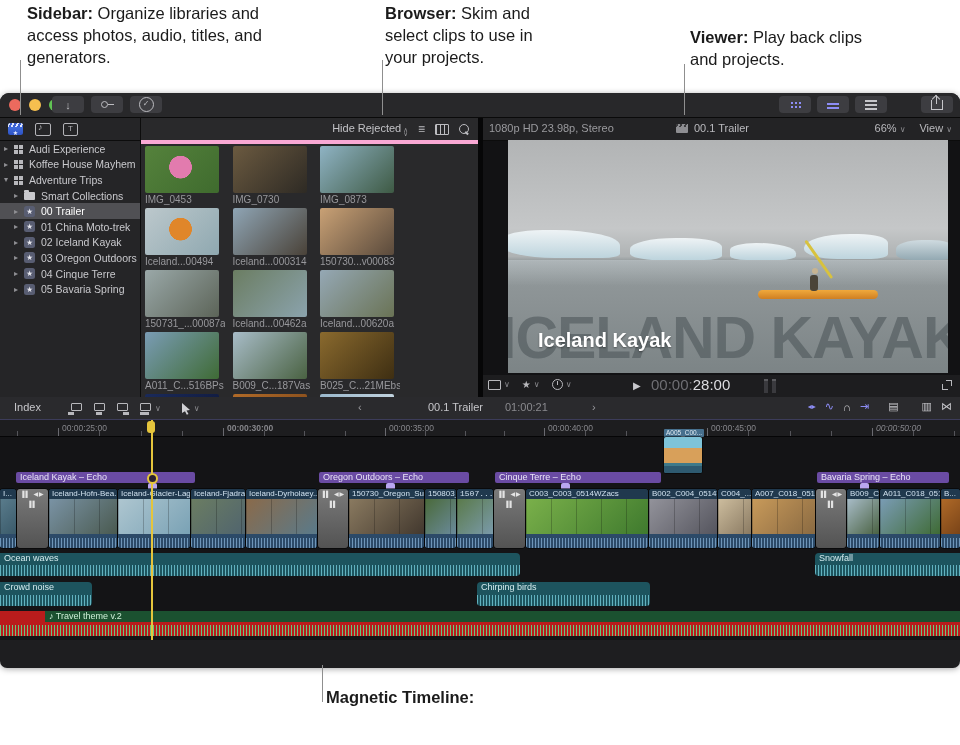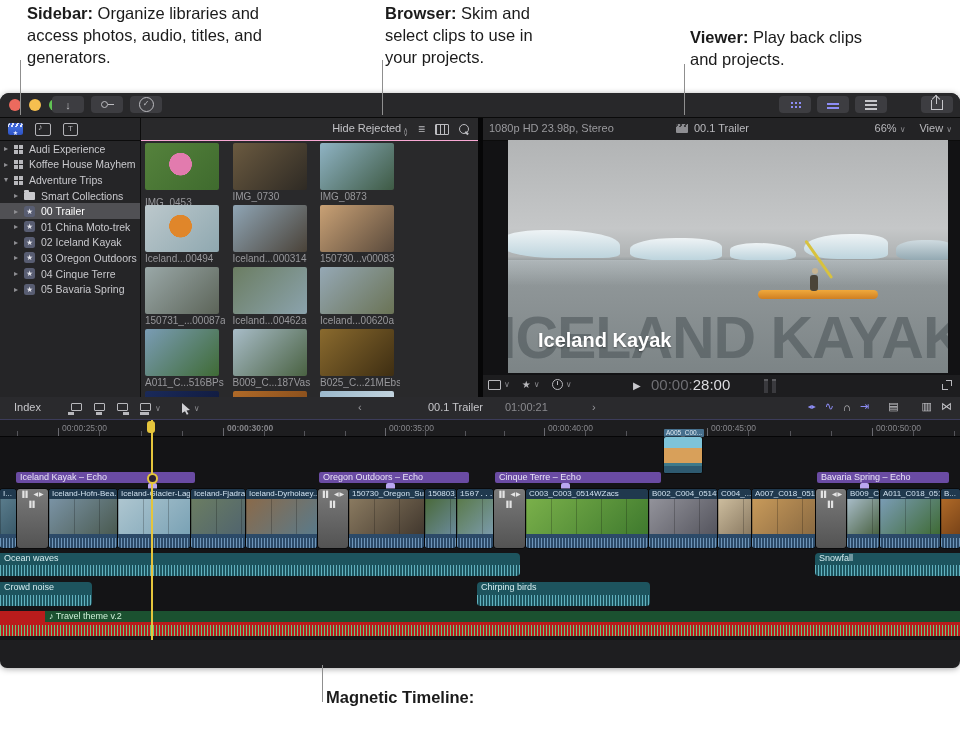--- a/index.html
+++ b/index.html
@@ -49,21 +49,21 @@
   .srow.sel{background:#505054;color:#fff;}
   .tri{width:10px;font-size:8px;color:#8f8f94;flex:none;}
   .sicon{flex:none;margin-right:6px;}
   .ic-library{width:4px;height:4px;background:#b8b8bc;box-shadow:5px 0 #b8b8bc,0 5px #b8b8bc,5px 5px #b8b8bc;margin-right:11px;margin-bottom:4px;}
   .ic-folder{position:relative;width:11px;height:8px;background:#c9c9cd;border-radius:1px;}
   .ic-folder::before{content:"";position:absolute;left:0;top:-2px;width:5px;height:2px;background:#c9c9cd;border-radius:1px 1px 0 0;}
   .ic-star{width:11px;height:11px;background:#585d72;border-radius:2.5px;color:#e8e8ee;font-size:7.5px;line-height:11px;text-align:center;}
   
   .browser{position:absolute;left:141px;top:0;width:337px;height:279px;background:#29292b;}
   .br-head{height:22px;display:flex;align-items:center;justify-content:flex-end;gap:10px;
-           padding-right:9px;border-bottom:1px solid #f9a8d4;color:#c3c3c7;font-size:11px;}
+           padding-right:9px;border-bottom:4px solid #f9a8d4;color:#c3c3c7;font-size:11px;}
   .updown{display:inline-flex;flex-direction:column;line-height:4.5px;font-size:6.5px;color:#9a9a9e;margin-left:2px;}
   .i-list{font-size:12px;color:#bcbcc0;line-height:10px;}
   .i-film{width:12px;height:9px;border:1px solid #bcbcc0;border-radius:1px;
           background:repeating-linear-gradient(90deg,#bcbcc0 0 1px,rgba(0,0,0,0) 1px 4px);}
   .i-search{position:relative;width:8px;height:8px;border:1.5px solid #bcbcc0;border-radius:50%;}
   .i-search::after{content:"";position:absolute;left:6px;top:6px;width:4px;height:1.5px;background:#bcbcc0;transform:rotate(45deg);transform-origin:0 0;}
   .br-grid{position:relative;height:257px;overflow:hidden;}
   .bthumb{position:absolute;width:74px;height:47px;border-radius:2px;}
   .bname{position:absolute;width:80px;font-size:10px;color:#98989c;white-space:nowrap;overflow:hidden;}
   
@@ -262,21 +262,21 @@
           <span><span>Hide Rejected</span><span class="updown">
                 <span>∧</span>
                 <span>∨</span>
               </span></span>
           <span class="i-list">≡</span>
           <span class="i-film"></span>
           <span class="i-search"></span>
         </div>
         <div class="br-grid" id="br-grid">
             <div class="bthumb" style="left: 4px; top: 2px; background: radial-gradient(circle at 48% 45%, rgb(226, 123, 174) 0px, rgb(226, 123, 174) 24%, rgba(0, 0, 0, 0) 25%), linear-gradient(135deg, rgb(85, 130, 60), rgb(63, 107, 46));"></div>
-            <div class="bname" style="left: 4px; top: 56px;">IMG_0453</div>
+            <div class="bname" style="left: 4px; top: 50px;">IMG_0453</div>
             <div class="bthumb" style="left: 91.5px; top: 2px; background: linear-gradient(135deg, rgb(107, 90, 64), rgb(46, 42, 36));"></div>
             <div class="bname" style="left: 91.5px; top: 50px;">IMG_0730</div>
             <div class="bthumb" style="left: 179px; top: 2px; background: linear-gradient(135deg, rgb(143, 179, 196), rgb(62, 90, 68));"></div>
             <div class="bname" style="left: 179px; top: 50px;">IMG_0873</div>
             <div class="bthumb" style="left: 4px; top: 64px; background: radial-gradient(circle at 48% 45%, rgb(224, 134, 42) 0px, rgb(224, 134, 42) 24%, rgba(0, 0, 0, 0) 25%), linear-gradient(135deg, rgb(188, 200, 204), rgb(143, 168, 176));"></div>
             <div class="bname" style="left: 4px; top: 112px;">Iceland...00494</div>
             <div class="bthumb" style="left: 91.5px; top: 64px; background: linear-gradient(135deg, rgb(143, 165, 181), rgb(74, 66, 56));"></div>
             <div class="bname" style="left: 91.5px; top: 112px;">Iceland...000314</div>
             <div class="bthumb" style="left: 179px; top: 64px; background: linear-gradient(135deg, rgb(201, 161, 117), rgb(90, 74, 60));"></div>
             <div class="bname" style="left: 179px; top: 112px;">150730...v00083</div>
@@ -409,21 +409,21 @@
           <div class="ticklab" style="left: 548px;">00:00:40:00</div>
           <div class="tick" style="left: 584.8px; height: 5px; background: rgb(85, 85, 90);"></div>
           <div class="tick" style="left: 625.5px; height: 5px; background: rgb(85, 85, 90);"></div>
           <div class="tick" style="left: 666.3px; height: 5px; background: rgb(85, 85, 90);"></div>
           <div class="tick" style="left: 707px; height: 8px; background: rgb(106, 106, 112);"></div>
           <div class="ticklab" style="left: 711px;">00:00:45:00</div>
           <div class="tick" style="left: 748.3px; height: 5px; background: rgb(85, 85, 90);"></div>
           <div class="tick" style="left: 789.5px; height: 5px; background: rgb(85, 85, 90);"></div>
           <div class="tick" style="left: 830.8px; height: 5px; background: rgb(85, 85, 90);"></div>
           <div class="tick" style="left: 872px; height: 8px; background: rgb(106, 106, 112);"></div>
-          <div class="ticklab" style="left: 876px;">00:00:50:00</div>
+          <div class="ticklab" style="left: 876px; font-style: italic;">00:00:50:00</div>
           <div class="tick" style="left: 913px; height: 5px; background: rgb(85, 85, 90);"></div>
           <div class="tick" style="left: 954px; height: 5px; background: rgb(85, 85, 90);"></div>
           <div class="tick" style="left: 17px; height: 5px; background: rgb(85, 85, 90);"></div>
         </div>
 
       <div class="connlabel">A005_C00...</div>
       <div class="connthumb">
           <div class="connwave bars" style="--wc:#7ab0c4;height:7px;"></div>
         </div>
 

